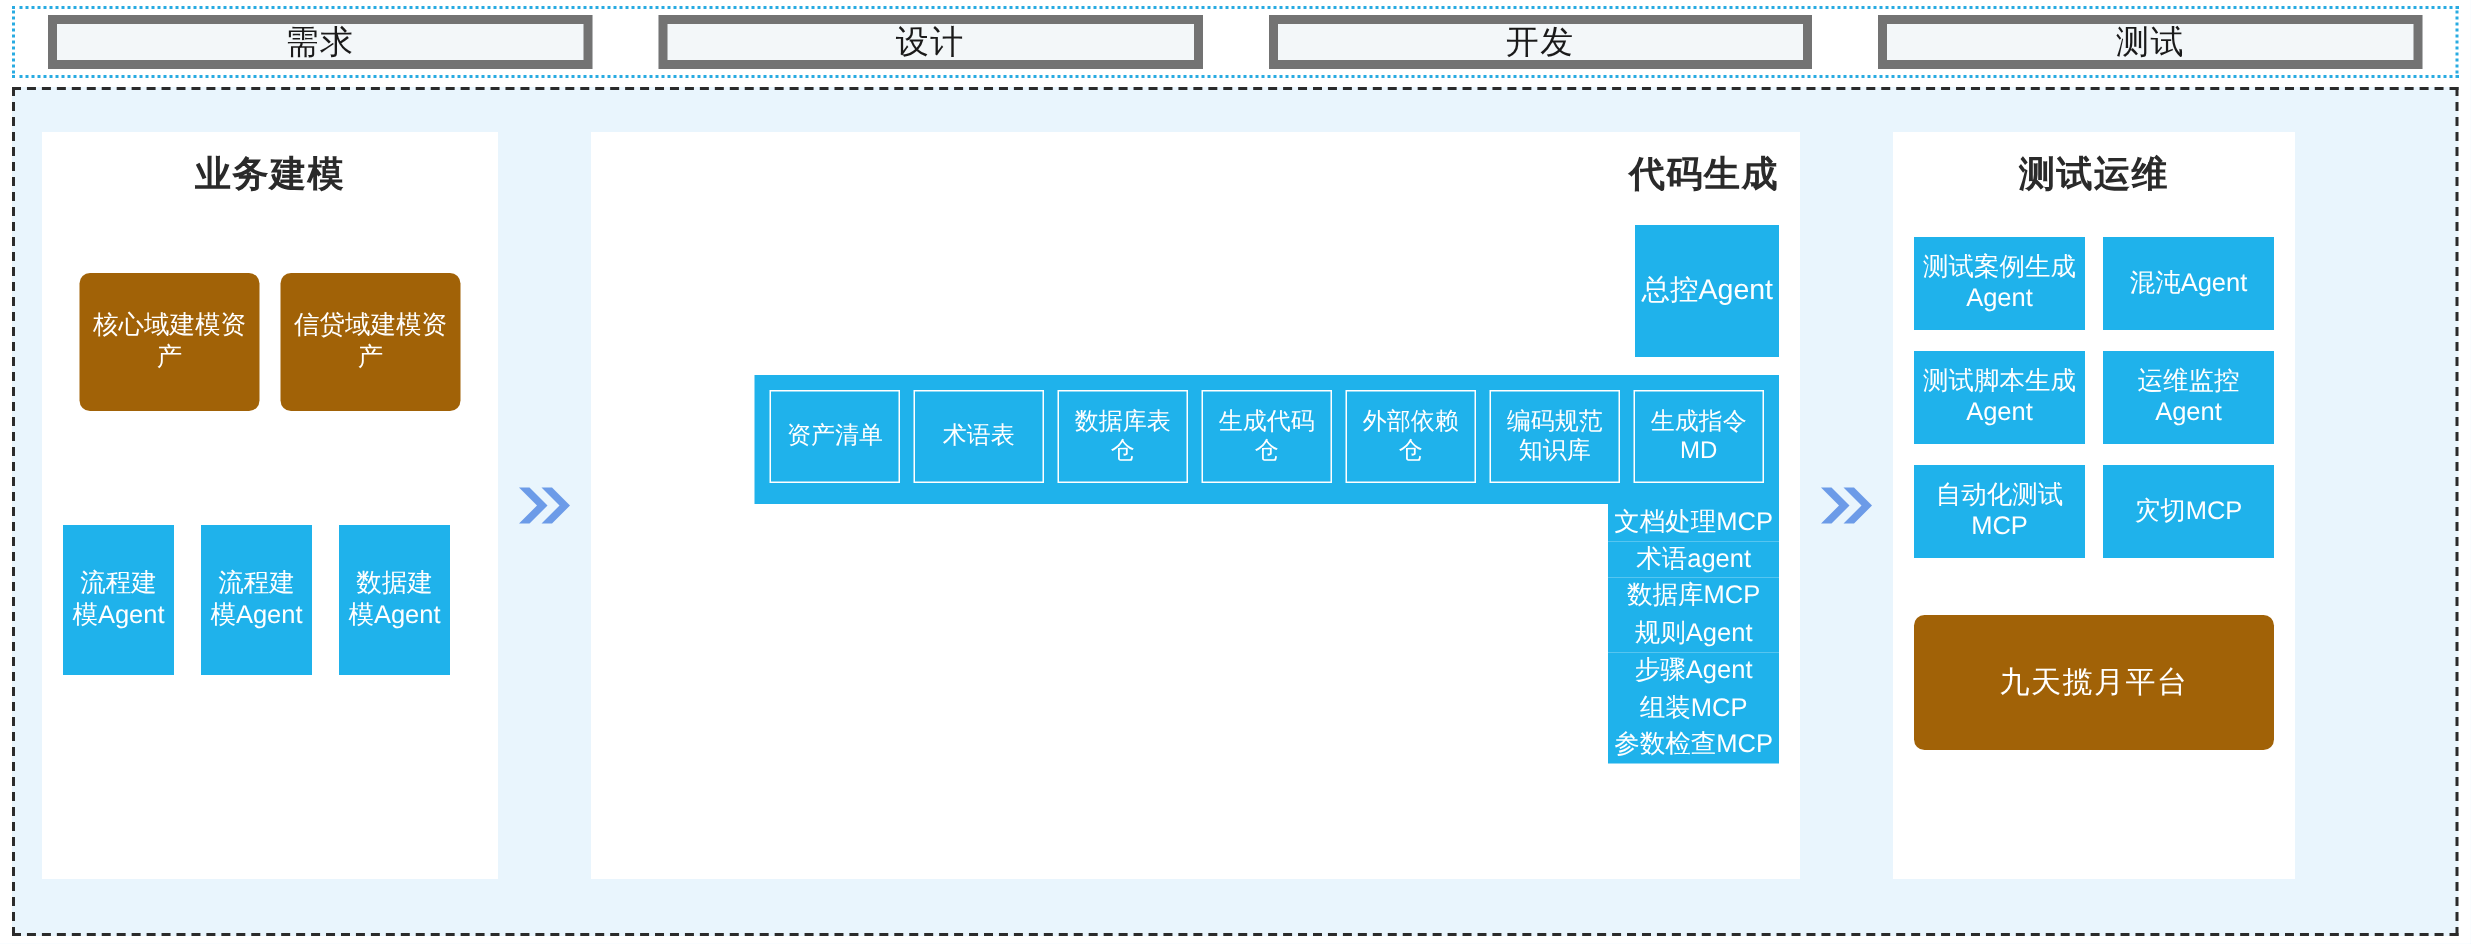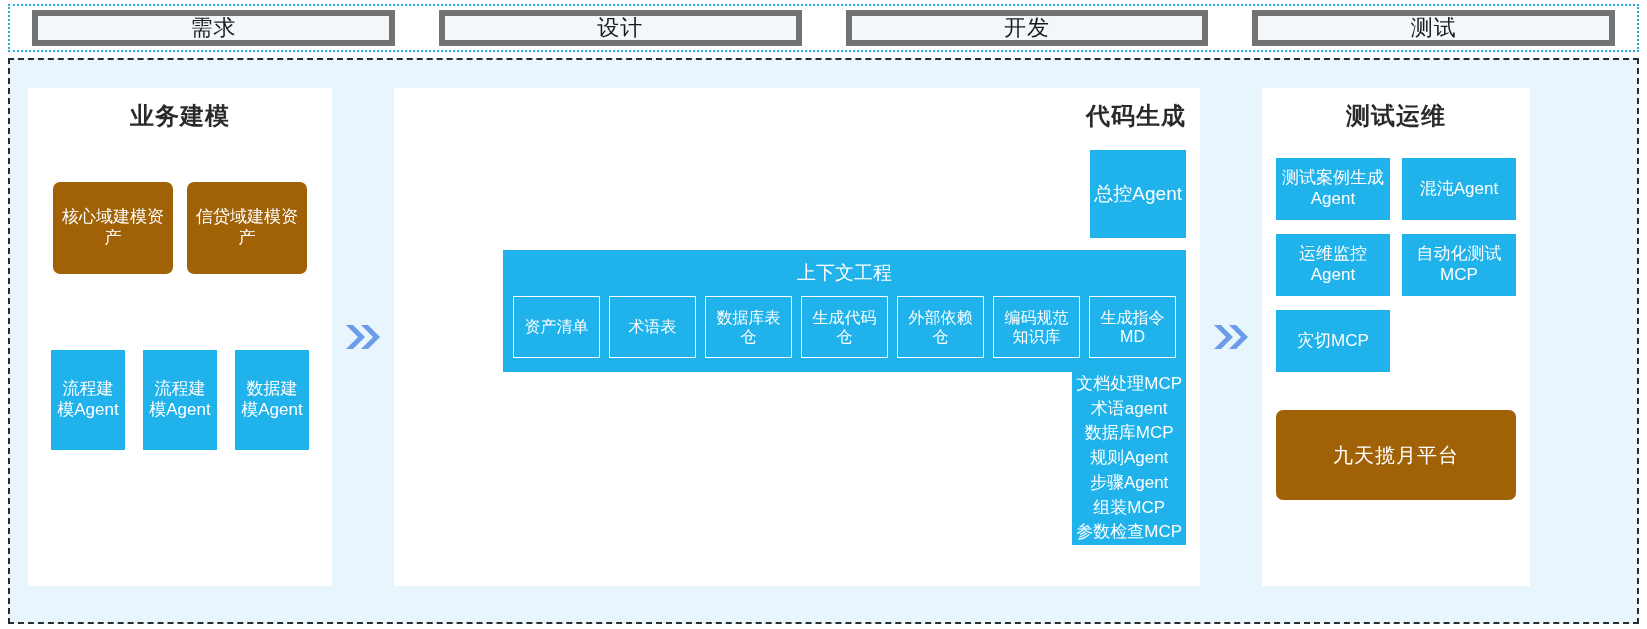--- a/index.html
+++ b/index.html
@@ -125,21 +125,21 @@
     margin-top: 44px;
   }
   #left-assets .tile-navy {
     width: 120px;
     height: 92px;
     font-size: 17px;
   }
   #left-agents {
     display: flex;
     gap: 18px;
-    justify-content: center;
+    justify-content: flex-start;
     margin-top: 76px;
   }
   #left-agents .tile-cyan {
     width: 74px;
     height: 100px;
     font-size: 17px;
   }
 
   
   #master-agent {
@@ -263,21 +263,20 @@
   </div>
 
   <div class="panel" id="panel-center">
     <div class="panel-title">代码生成</div>
 
     <div class="tile-cyan" id="master-agent">
       <span>总控Agent</span>
     </div>
 
     <div id="context-block">
-      <div id="context-title">上下文工程</div>
       <div id="context-items">
         <div class="ctx-item">
           <span>资产清单</span>
         </div>
         <div class="ctx-item">
           <span>术语表</span>
         </div>
         <div class="ctx-item">
           <span>数据库表仓</span>
         </div>
@@ -334,20 +333,23 @@
     <div class="panel-title">测试运维</div>
 
     <div id="right-grid">
       <div class="tile-cyan">
         <span>测试案例生成Agent</span>
       </div>
       <div class="tile-cyan">
         <span>混沌Agent</span>
       </div>
       <div class="tile-cyan">
+        <span>测试脚本生成Agent</span>
+      </div>
+      <div class="tile-cyan">
         <span>运维监控Agent</span>
       </div>
       <div class="tile-cyan">
         <span>自动化测试MCP</span>
       </div>
       <div class="tile-cyan">
         <span>灾切MCP</span>
       </div>
     </div>
 

